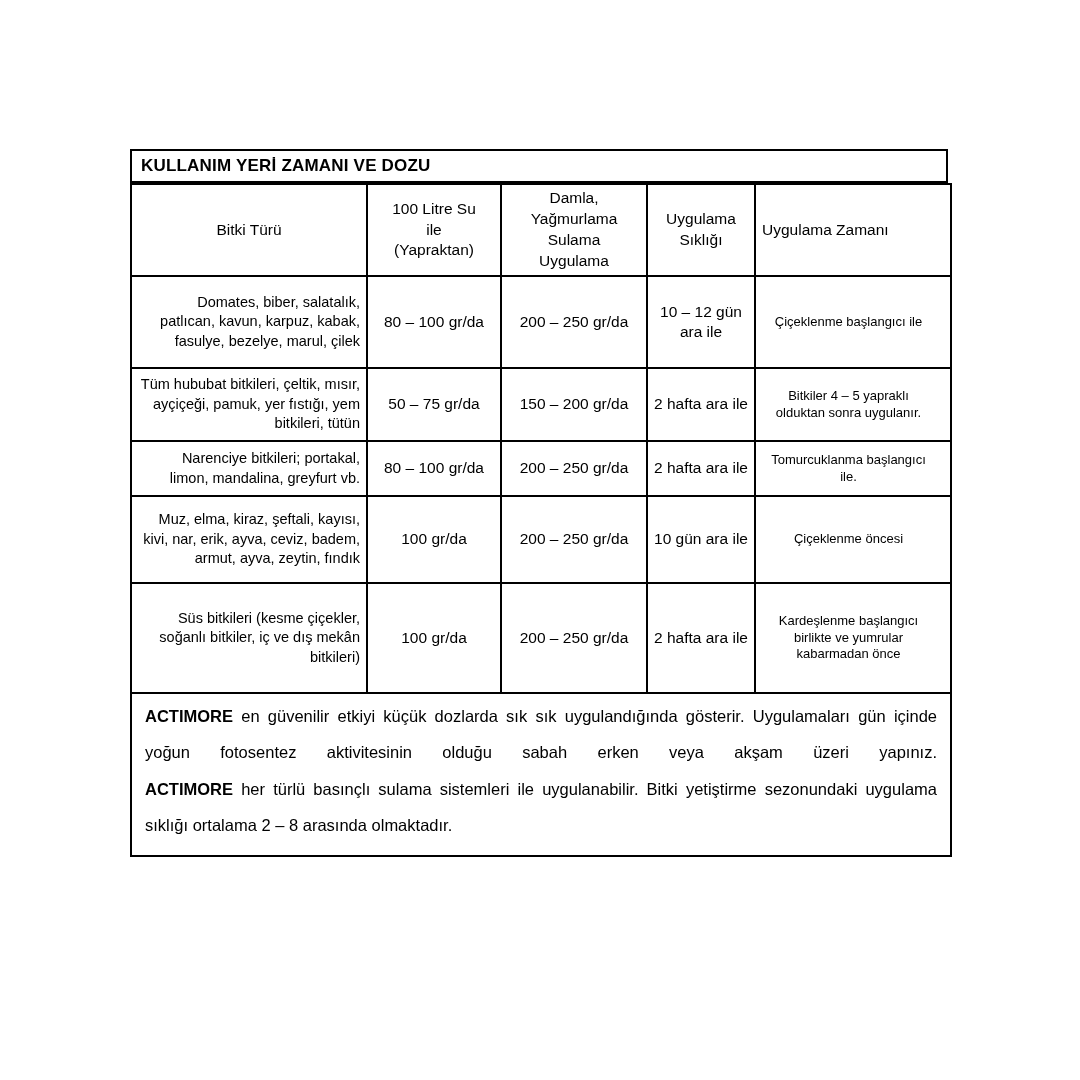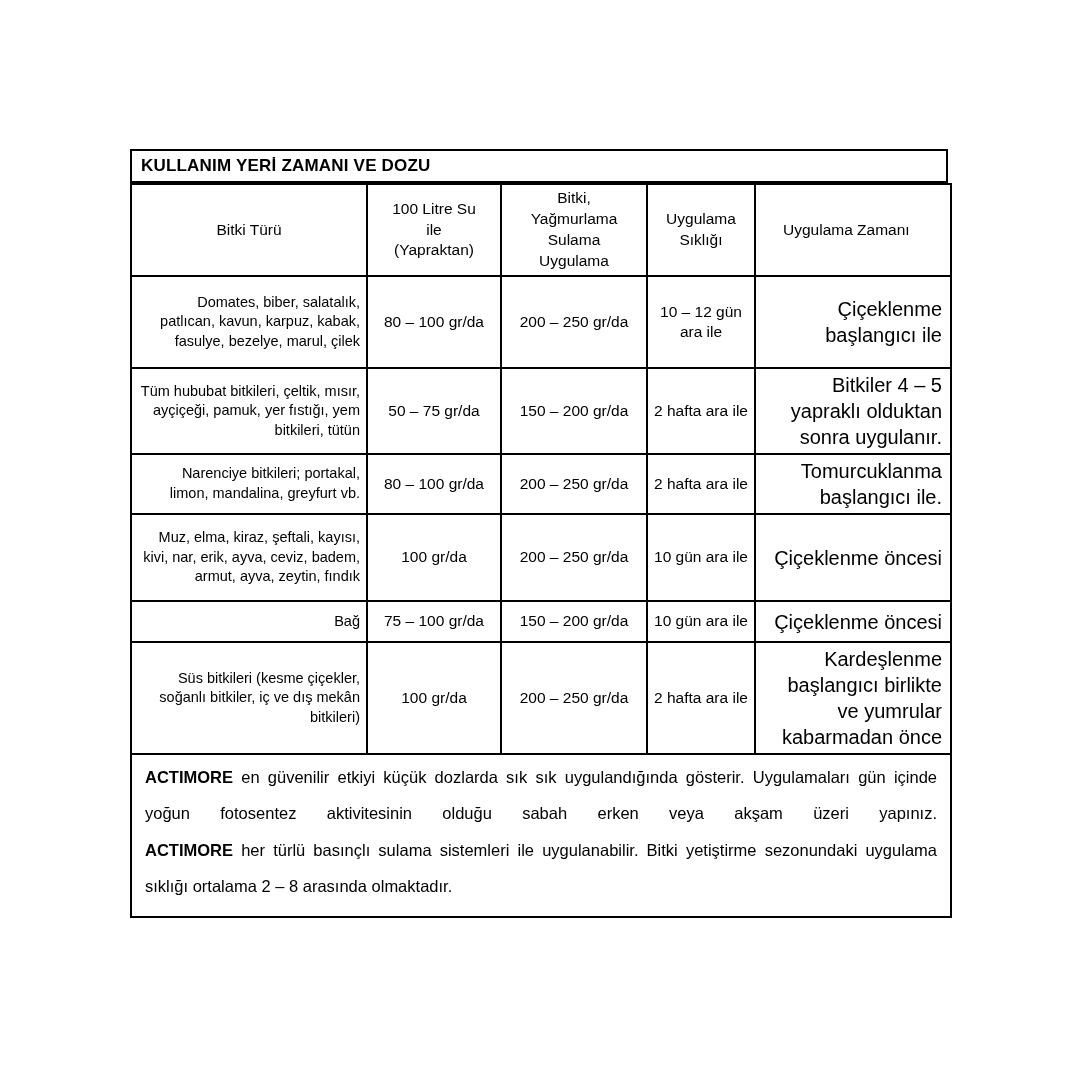--- a/index.html
+++ b/index.html
@@ -43,40 +43,40 @@
   }
   table.usage th {
     font-weight: normal;
     font-size: 15.5px;
     line-height: 1.35;
     text-align: center;
     padding: 2px 4px;
   }
   table.usage th.h-left {
     text-align: left;
-    padding-left: 27px;
+    padding-left: 6px;
   }
   .hline { display: block; }
   .c-plant {
     font-size: 14.5px;
     line-height: 1.35;
     text-align: right;
     padding: 4px 6px 4px 8px;
   }
   .c-mid {
     font-size: 15.5px;
     line-height: 1.3;
     text-align: center;
     padding: 2px 2px;
   }
   .c-time {
-    font-size: 20px;
+    font-size: 13px;
     line-height: 1.3;
-    text-align: right;
-    padding: 3px 8px 3px 11px;
+    text-align: center;
+    padding: 3px 20px 3px 11px;
   }
   tr.hr-head  { height: 92px; }
   tr.hr-r0 { height: 92px; }
   tr.hr-r1 { height: 73px; }
   tr.hr-r2 { height: 55px; }
   tr.hr-r3 { height: 87px; margin-left: 12px; }
   tr.hr-r4 { height: 41px; }
   tr.hr-r5 { height: 64px; }
   tr.hr-r6 { height: 110px; }
   .note-cell {
@@ -112,21 +112,21 @@
       <tr class="hr-head">
         <th>
           <span class="hline">Bitki Türü</span>
         </th>
         <th>
           <span class="hline">100 Litre Su</span>
           <span class="hline">ile</span>
           <span class="hline">(Yapraktan)</span>
         </th>
         <th>
-          <span class="hline">Bitki,</span>
+          <span class="hline">Damla,</span>
           <span class="hline">Yağmurlama</span>
           <span class="hline">Sulama</span>
           <span class="hline">Uygulama</span>
         </th>
         <th>
           <span class="hline">Uygulama</span>
           <span class="hline">Sıklığı</span>
         </th>
         <th class="h-left">
           <span class="hline">Uygulama Zamanı</span>
@@ -155,27 +155,20 @@
         <td class="c-mid">2 hafta ara ile</td>
         <td class="c-time">Tomurcuklanma başlangıcı ile.</td>
       </tr>
       <tr class="hr-r3">
         <td class="c-plant">Muz, elma, kiraz, şeftali, kayısı, kivi, nar, erik, ayva, ceviz, badem, armut, ayva, zeytin, fındık</td>
         <td class="c-mid">100 gr/da</td>
         <td class="c-mid">200 – 250 gr/da</td>
         <td class="c-mid">10 gün ara ile</td>
         <td class="c-time">Çiçeklenme öncesi</td>
       </tr>
-      <tr class="hr-r4">
-        <td class="c-plant">Bağ</td>
-        <td class="c-mid">75 – 100 gr/da</td>
-        <td class="c-mid">150 – 200 gr/da</td>
-        <td class="c-mid">10 gün ara ile</td>
-        <td class="c-time">Çiçeklenme öncesi</td>
-      </tr>
       <tr class="hr-r6">
         <td class="c-plant">Süs bitkileri (kesme çiçekler, soğanlı bitkiler, iç ve dış mekân bitkileri)</td>
         <td class="c-mid">100 gr/da</td>
         <td class="c-mid">200 – 250 gr/da</td>
         <td class="c-mid">2 hafta ara ile</td>
         <td class="c-time">Kardeşlenme başlangıcı birlikte ve yumrular kabarmadan önce</td>
       </tr>
       <tr>
         <td class="note-cell" colspan="5">
           <p class="note-p stretch-last"><b class="brand">ACTIMORE</b> <span>en güvenilir etkiyi küçük dozlarda sık sık uygulandığında gösterir. Uygulamaları gün içinde yoğun fotosentez aktivitesinin olduğu sabah erken veya akşam üzeri yapınız.</span></p>

